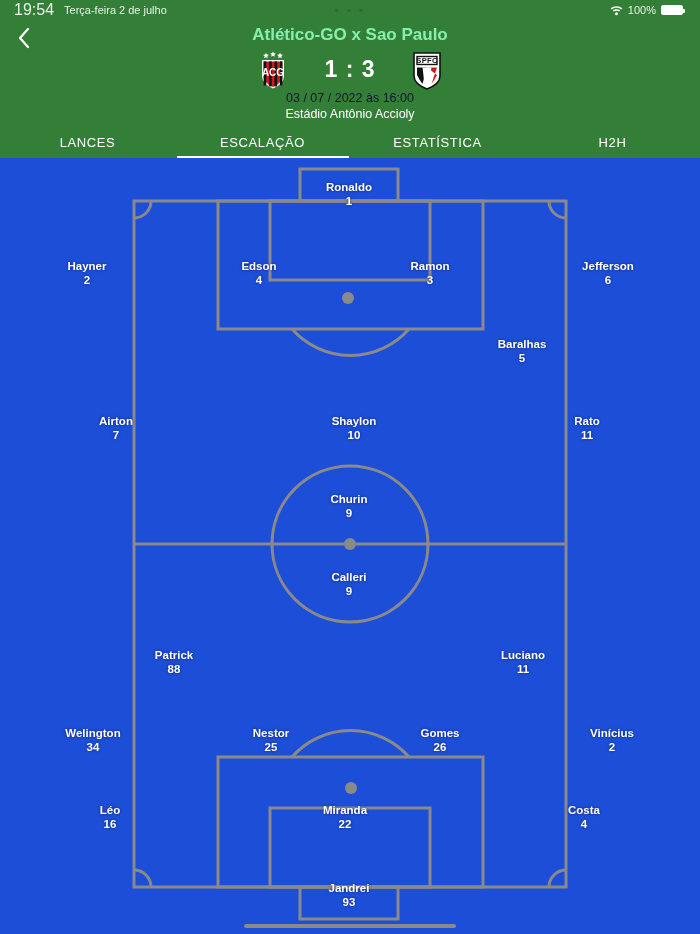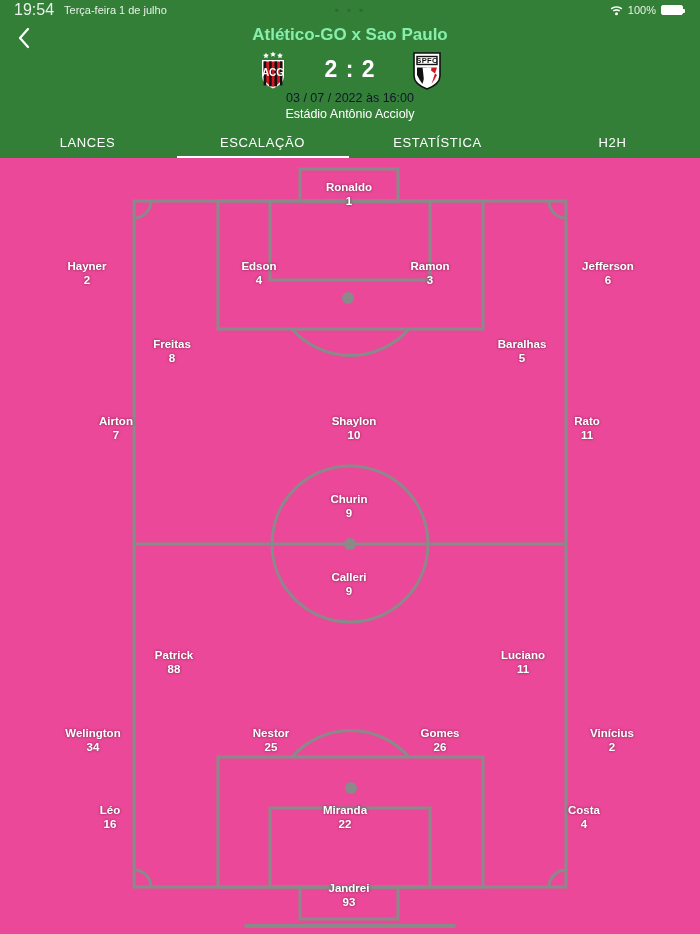--- a/index.html
+++ b/index.html
@@ -80,42 +80,42 @@
     position:relative; height:32px;
   }
   .tab.active:after {
     content:""; position:absolute; left:50%; transform:translateX(-50%);
     bottom:0; width:172px; height:2px; background:#ffffff;
   }
 
   
   .pitch-wrap {
     position:absolute; left:0; top:158px; width:700px; height:776px;
-    background:#ec4899; overflow:hidden;
+    background:#1d4ed8; overflow:hidden;
   }
   .lines { position:absolute; left:0; top:0; }
 
   .player {
     position:absolute; text-align:center; width:120px;
     transform:translateX(-50%);
     font-size:11.5px; color:#ffffff; line-height:14px;
     text-shadow:0 0 3px rgba(0,0,0,0.55);
   }
   .player .nm { font-weight:bold; font-size:11.5px; }
   .player .no { font-weight:bold; font-size:11.5px; }
 </style>
 </head>
 <body>
 
 <div class="header">
 
   <div class="statusbar">
     <div class="sb-left">
       <span class="sb-time">19:54</span>
-      <span class="sb-date">Terça-feira 1 de julho</span>
+      <span class="sb-date">Terça-feira 2 de julho</span>
     </div>
     <div class="sb-center">• • •</div>
     <div class="sb-right">
       <span class="wifi-ico">
         <svg width="13" height="11" viewBox="0 0 13 11">
           <path d="M6.5 1.2C4.2 1.2 2.2 2.0 0.7 3.3L1.7 4.4C3.0 3.3 4.7 2.7 6.5 2.7C8.3 2.7 10.0 3.3 11.3 4.4L12.3 3.3C10.8 2.0 8.8 1.2 6.5 1.2Z" fill="#ffffff"></path>
           <path d="M6.5 4.2C5.1 4.2 3.8 4.7 2.8 5.5L3.8 6.6C4.6 6.0 5.5 5.7 6.5 5.7C7.5 5.7 8.4 6.0 9.2 6.6L10.2 5.5C9.2 4.7 7.9 4.2 6.5 4.2Z" fill="#ffffff"></path>
           <circle cx="6.5" cy="8.8" r="1.5" fill="#ffffff"></circle>
         </svg>
       </span>
@@ -146,21 +146,21 @@
         <g fill="#111111">
           <rect x="7.6" y="13.4" width="2.6" height="24"></rect>
           <rect x="13.1" y="13.4" width="2.6" height="25"></rect>
           <rect x="18.5" y="13.4" width="2.6" height="25"></rect>
           <rect x="24" y="13.4" width="2.4" height="24"></rect>
         </g>
         <text x="17" y="28" font-family="Liberation Sans, sans-serif" font-size="10" font-weight="bold" fill="#ffffff" text-anchor="middle">ACG</text>
       </svg>
     </span>
 
-    <span class="score-text">2 : 2</span>
+    <span class="score-text">1 : 3</span>
 
     <span class="crest">
       <svg width="34" height="42" viewBox="0 0 34 42">
         <path d="M4 5 H30 V28 Q30 36 17 41 Q4 36 4 28 Z" fill="#ffffff" stroke="#111111" stroke-width="1.6"></path>
         <rect x="7" y="8.5" width="20" height="8" fill="#ffffff" stroke="#111111" stroke-width="1.4"></rect>
         <text x="17" y="15.2" font-family="Liberation Sans, sans-serif" font-size="7.6" font-weight="bold" fill="#111111" text-anchor="middle" letter-spacing="0.3">SPFC</text>
         <path d="M7 19.5 L17 19.5 L12.5 36 Q9.5 32 7 27 Z" fill="#111111"></path>
         <path d="M17 19.5 L27 19.5 L21.5 36 Q24.5 32 27 27 Z" fill="#cc1a20"></path>
         <path d="M12.6 19.5 H21.4 L19.6 36.5 Q17 39.5 14.4 36.5 Z" fill="#ffffff"></path>
       </svg>
@@ -230,24 +230,20 @@
     <div class="no">4</div>
   </div>
   <div class="player" style="left:430px; top:101px;">
     <div class="nm">Ramon</div>
     <div class="no">3</div>
   </div>
   <div class="player" style="left:608px; top:101px;">
     <div class="nm">Jefferson</div>
     <div class="no">6</div>
   </div>
-  <div class="player" style="left:172px; top:179px;">
-    <div class="nm">Freitas</div>
-    <div class="no">8</div>
-  </div>
   <div class="player" style="left:522px; top:179px;">
     <div class="nm">Baralhas</div>
     <div class="no">5</div>
   </div>
   <div class="player" style="left:116px; top:256px;">
     <div class="nm">Airton</div>
     <div class="no">7</div>
   </div>
   <div class="player" style="left:354px; top:256px;">
     <div class="nm">Shaylon</div>

